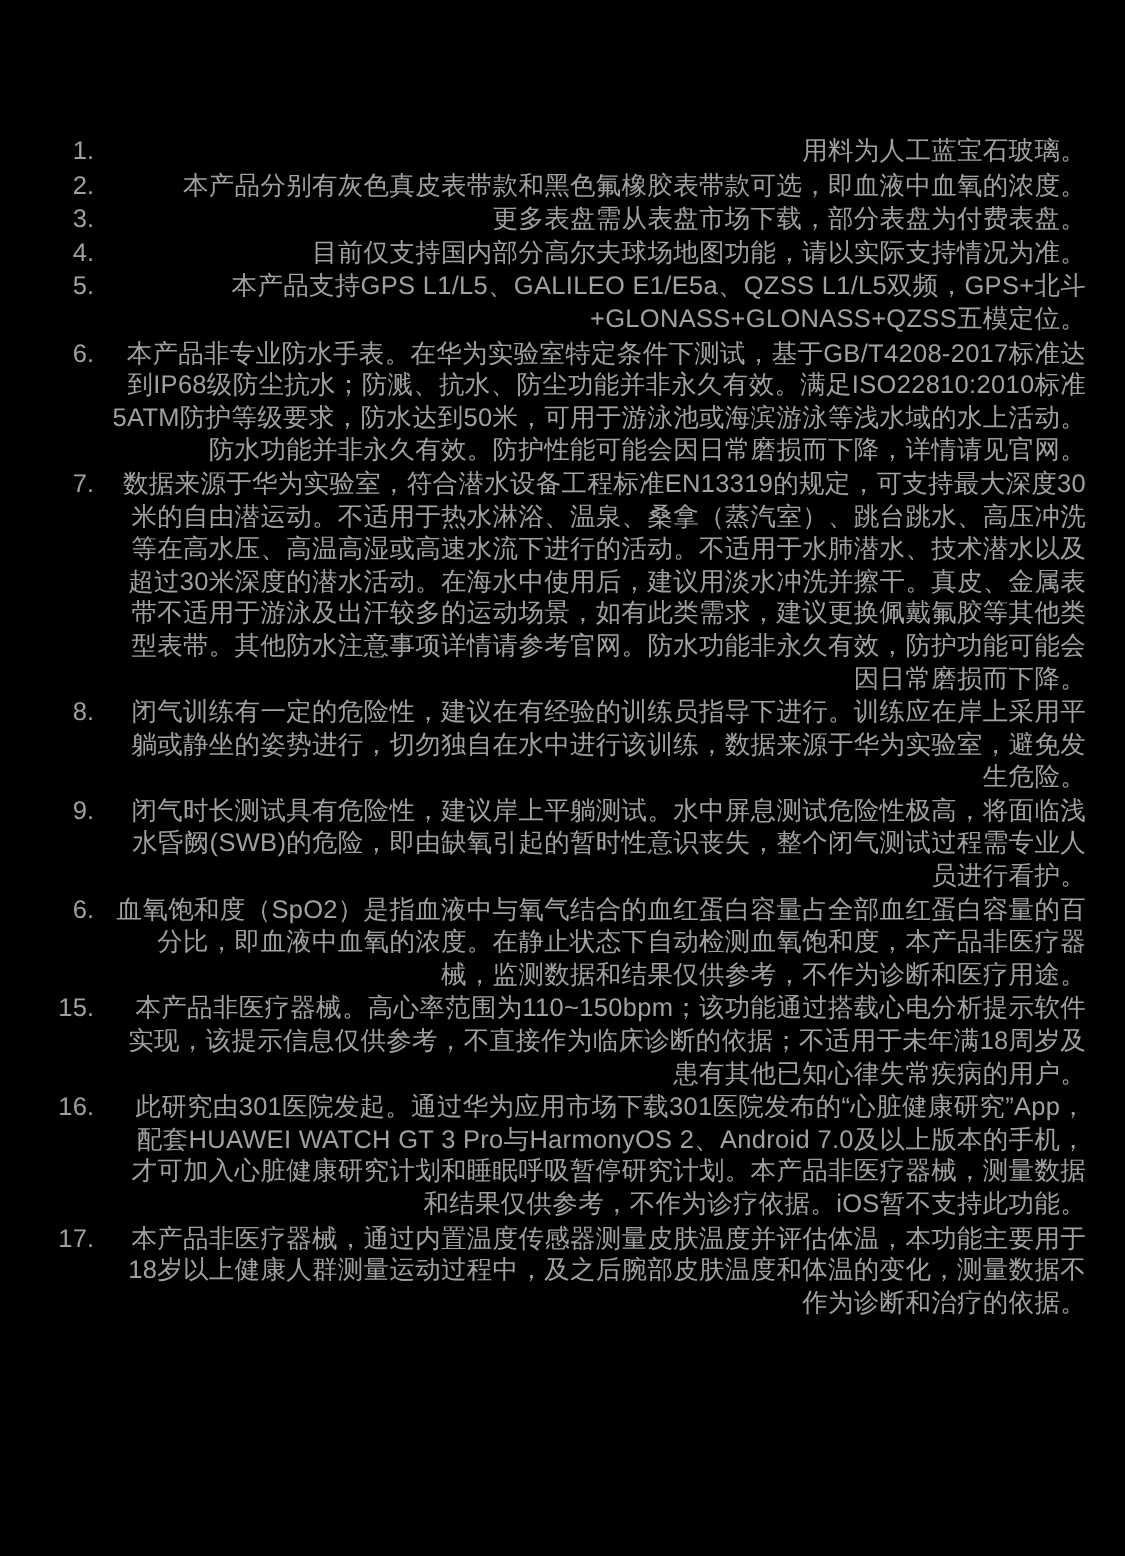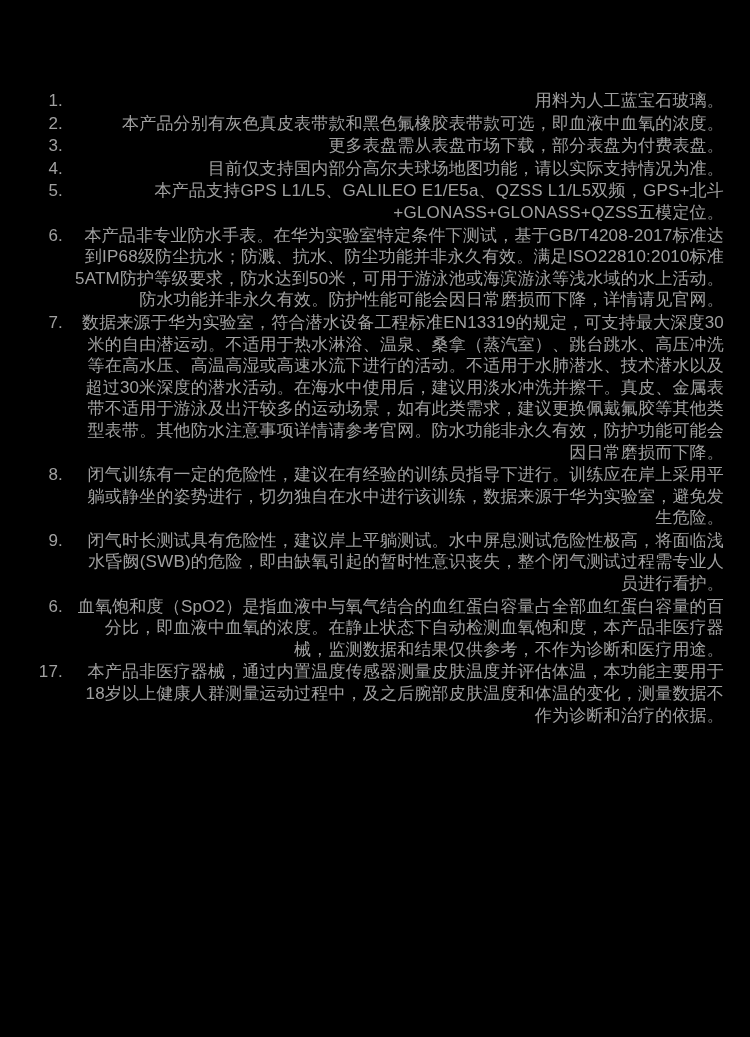--- a/index.html
+++ b/index.html
@@ -81,17 +81,25 @@
       </li>
       <li class="disclaimer-item">
         <span class="item-number">9.</span>
         <span class="item-text">闭气时长测试具有危险性，建议岸上平躺测试。水中屏息测试危险性极高，将面临浅水昏阙(SWB)的危险，即由缺氧引起的暂时性意识丧失，整个闭气测试过程需专业人员进行看护。</span>
       </li>
       <li class="disclaimer-item">
         <span class="item-number">6.</span>
         <span class="item-text">血氧饱和度（SpO2）是指血液中与氧气结合的血红蛋白容量占全部血红蛋白容量的百分比，即血液中血氧的浓度。在静止状态下自动检测血氧饱和度，本产品非医疗器械，监测数据和结果仅供参考，不作为诊断和医疗用途。</span>
       </li>
       <li class="disclaimer-item">
+        <span class="item-number">15.</span>
+        <span class="item-text">本产品非医疗器械。高心率范围为110~150bpm；该功能通过搭载心电分析提示软件实现，该提示信息仅供参考，不直接作为临床诊断的依据；不适用于未年满18周岁及患有其他已知心律失常疾病的用户。</span>
+      </li>
+      <li class="disclaimer-item">
+        <span class="item-number">16.</span>
+        <span class="item-text">此研究由301医院发起。通过华为应用市场下载301医院发布的“心脏健康研究”App，配套HUAWEI WATCH GT 3 Pro与HarmonyOS 2、Android 7.0及以上版本的手机，才可加入心脏健康研究计划和睡眠呼吸暂停研究计划。本产品非医疗器械，测量数据和结果仅供参考，不作为诊疗依据。iOS暂不支持此功能。</span>
+      </li>
+      <li class="disclaimer-item">
         <span class="item-number">17.</span>
         <span class="item-text">本产品非医疗器械，通过内置温度传感器测量皮肤温度并评估体温，本功能主要用于18岁以上健康人群测量运动过程中，及之后腕部皮肤温度和体温的变化，测量数据不作为诊断和治疗的依据。</span>
       </li>
     </ol>
 </div>
 
 </body></html>

